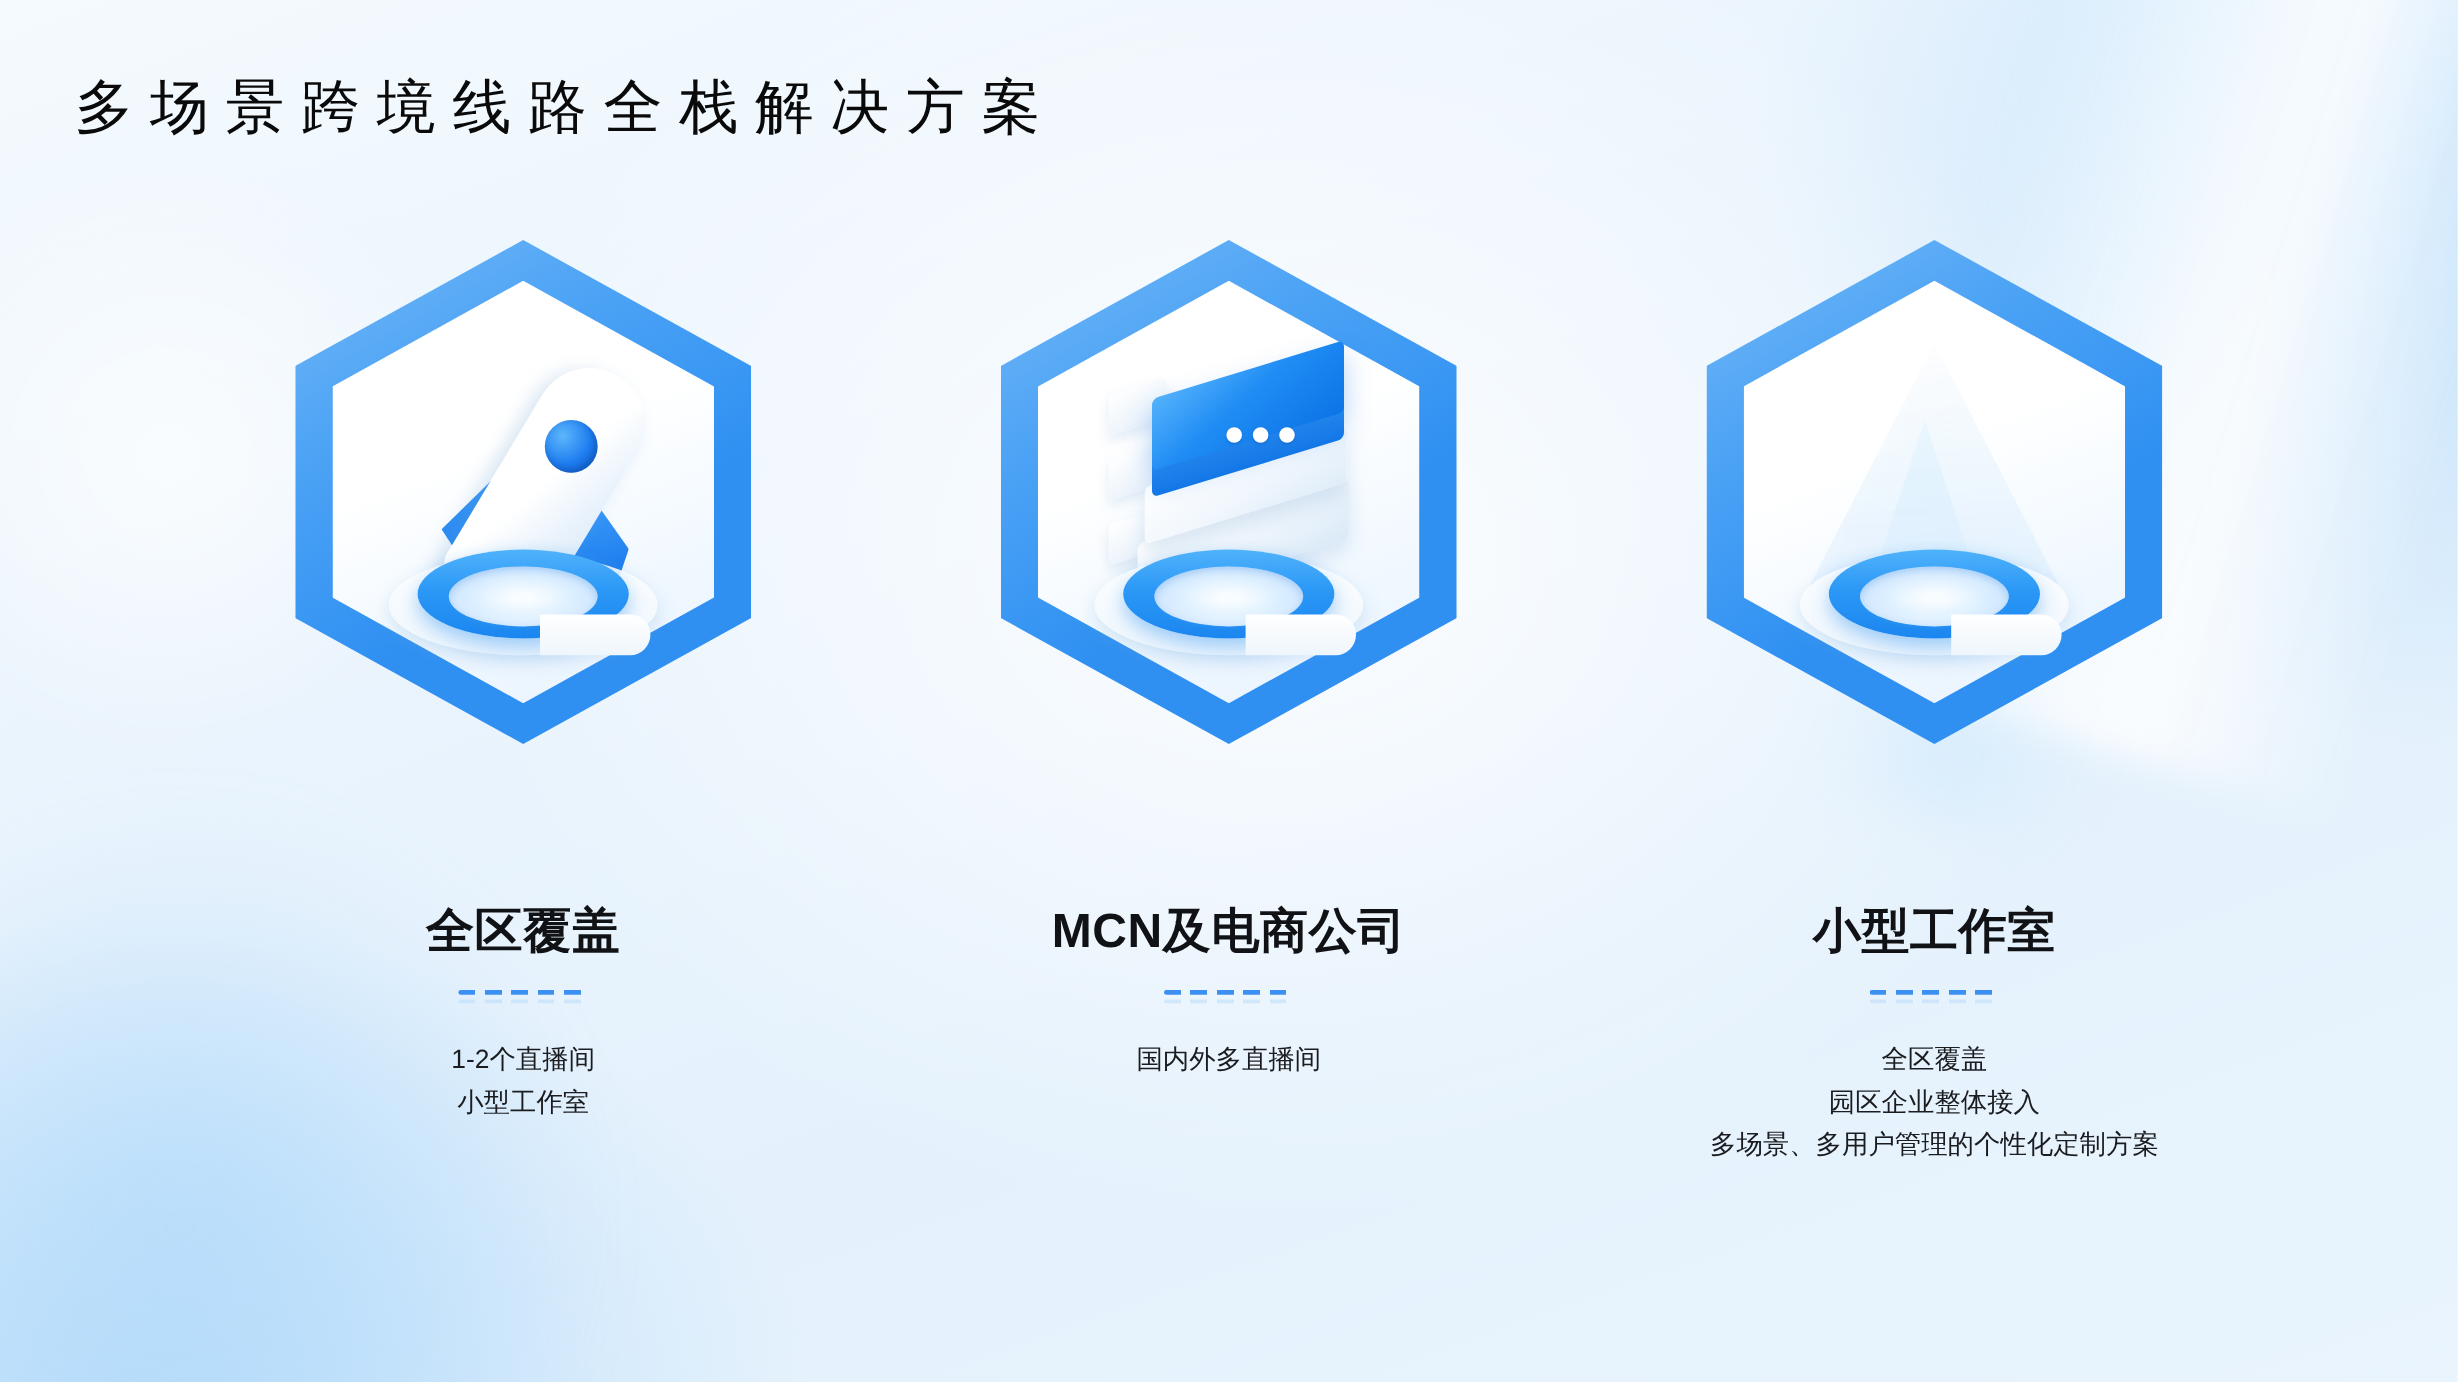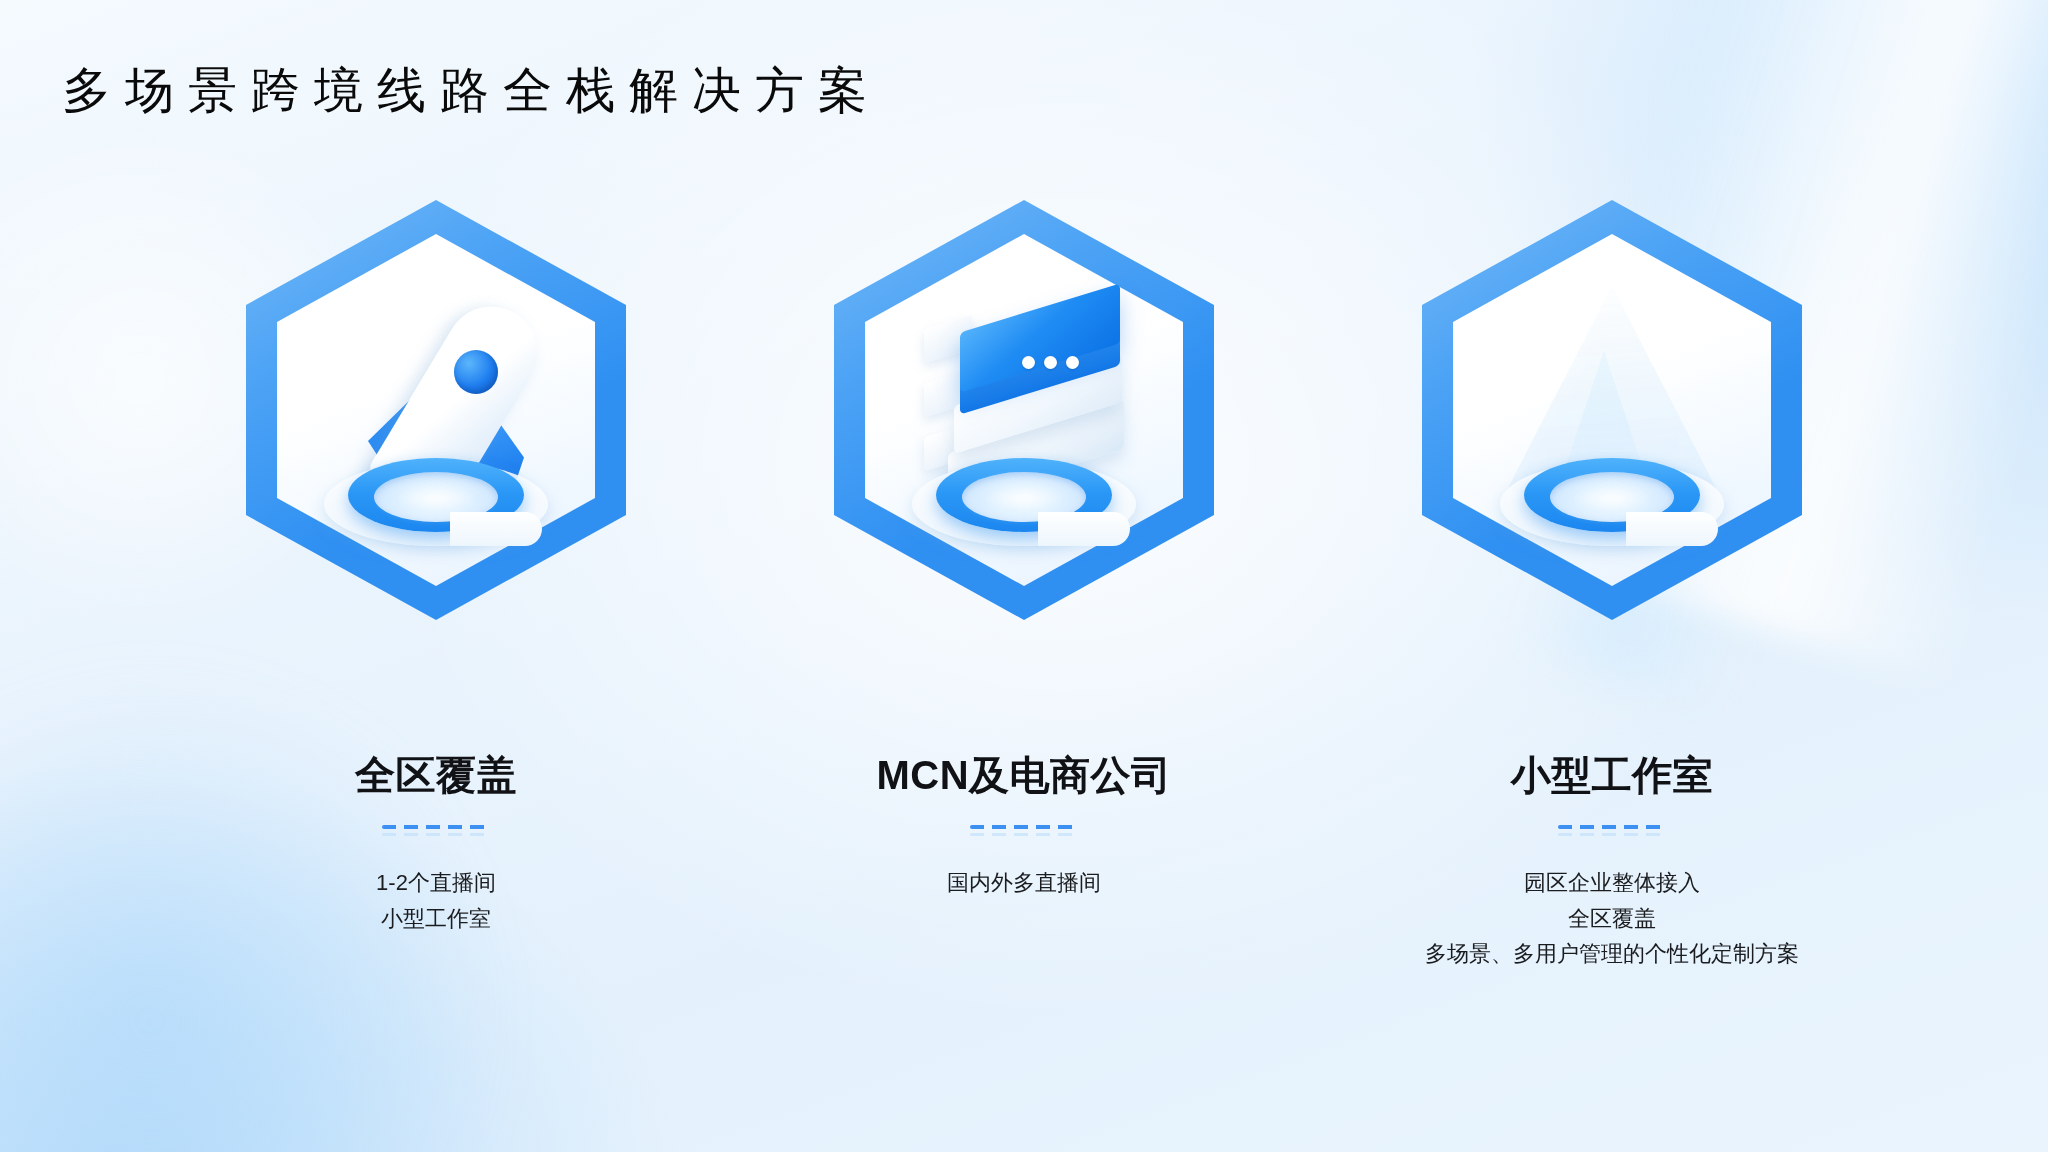--- a/index.html
+++ b/index.html
@@ -352,19 +352,19 @@
           <div class="ring-torus"></div>
           <div class="ring-hole"></div>
           <div class="ring-glow"></div>
           <div class="ring-notch"></div>
         </div>
       </div>
     </div>
     <div class="card-title">小型工作室</div>
     <div class="divider"></div>
     <div class="card-desc">
+      <div>全区覆盖</div>
       <div>园区企业整体接入</div>
-      <div>全区覆盖</div>
       <div>多场景、多用户管理的个性化定制方案</div>
     </div>
   </div>
 
 </div>
 
 </body></html>

